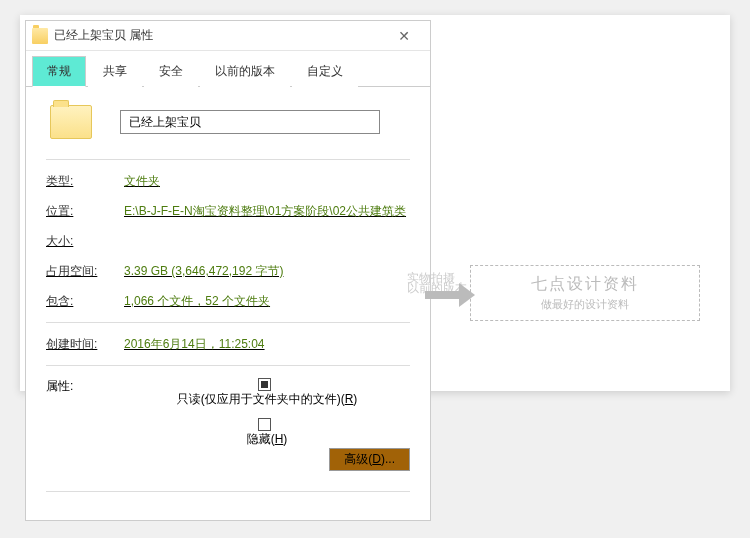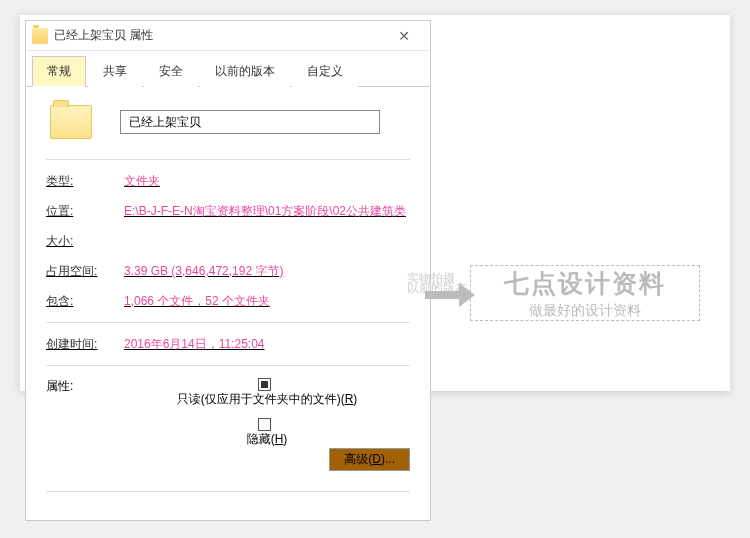--- a/index.html
+++ b/index.html
@@ -6,43 +6,43 @@
     body { width: 750px; height: 538px; background: #f0f0f0; position: relative; }
     .outer-frame { position: absolute; left: 20px; top: 15px; width: 710px; height: 376px; background: #fff; box-shadow: 0 2px 8px rgba(0,0,0,0.15); }
     .dialog { position: absolute; left: 5px; top: 5px; width: 406px; background: #fff; border: 1px solid #ccc; }
     .titlebar { height: 30px; display: flex; align-items: center; padding: 0 6px; border-bottom: 1px solid #e5e5e5; }
     .titlebar .folder-ico { width: 16px; height: 16px; background: linear-gradient(to bottom, #ffe9a6 0%, #f8cf62 100%); border-radius: 1px; position: relative; margin-right: 6px; }
     .titlebar .folder-ico::before { content: ""; position: absolute; top: -3px; left: 1px; width: 6px; height: 3px; background: #f8cf62; border-radius: 1px 1px 0 0; }
     .titlebar .title { flex: 1; color: #333; }
     .titlebar .close { width: 40px; height: 28px; display: flex; align-items: center; justify-content: center; color: #666; font-size: 14px; cursor: pointer; }
     .tabstrip { display: flex; border-bottom: 1px solid #ccc; padding: 0 6px; margin-top: 4px; }
     .tab { padding: 6px 14px; border: 1px solid transparent; border-bottom: none; margin-right: 2px; background: #fff; color: #333; cursor: pointer; position: relative; top: 1px; }
-    .tab.active { border-color: #ccc; background: #fef9c3; z-index: 1; border-bottom: 1px solid #fff; }
+    .tab.active { border-color: #ccc; background: #5eead4; z-index: 1; border-bottom: 1px solid #fff; }
     .content { padding: 18px 20px 16px 20px; }
     .toprow { display: flex; align-items: center; margin-bottom: 20px; }
     .big-folder { width: 42px; height: 34px; background: linear-gradient(to bottom, #fff2bf 0%, #fbe18b 100%); border: 1px solid #e6c75a; border-radius: 2px; position: relative; margin-left: 4px; margin-right: 28px; }
     .big-folder::before { content:""; position:absolute; top:-6px; left:2px; width:14px; height:6px; background:#fbe18b; border:1px solid #e6c75a; border-bottom:none; border-radius:2px 2px 0 0; }
     .name-box { border: 1px solid #888; padding: 4px 8px; width: 260px; height: 24px; display:flex; align-items:center; }
     .sep { border: none; border-top: 1px solid #ddd; margin: 10px 0 12px 0; }
     .row { display: flex; margin-bottom: 12px; line-height: 18px; text-decoration: underline; }
     .row .label { width: 78px; color: #333; flex-shrink: 0; }
-    .row .value { color: #ec4899; }
+    .row .value { color: #4d7c0f; }
     .attr-row { display: flex; align-items: center; margin-bottom: 10px; flex-direction: column; }
     .chk { width: 13px; height: 13px; border: 1px solid #555; margin-right: 6px; display: inline-flex; align-items: center; justify-content: center; flex-shrink: 0; }
     .chk.filled::after { content: ""; width: 7px; height: 7px; background: #333; }
     .attr-text { display: inline; }
     .underline { text-decoration: underline; }
     .adv-btn { margin-left: auto; padding: 2px 14px; border: 1px solid #999; background: #a16207; cursor: pointer; }
     .attr-area { display:flex; }
     .attr-area .label { width: 78px; }
     .attr-area .right { flex:1; position: relative; }
     .watermark { position: absolute; right: 30px; top: 250px; width: 275px; height: 60px; pointer-events: none; }
     .wm-box { position: absolute; right: 0; top: 0; width: 230px; height: 56px; border: 1px dashed #bbb; display: flex; flex-direction: column; align-items: center; justify-content: center; color: #bbb; }
-    .wm-title { font-size: 25px; font-weight: bold; letter-spacing: 2px; }
-    .wm-sub { font-size: 14px; margin-top: 2px; }
+    .wm-title { font-size: 16px; font-weight: normal; letter-spacing: 2px; }
+    .wm-sub { font-size: 11px; margin-top: 2px; }
     .wm-arrow { position: absolute; left: 0; top: 18px; display: flex; align-items: center; }
     .wm-arrow-shaft { width: 34px; height: 8px; background: #bbb; }
     .wm-arrow-head { width: 0; height: 0; border-left: 16px solid #bbb; border-top: 12px solid transparent; border-bottom: 12px solid transparent; }
     .wm-stamp { position: absolute; left: -18px; top: 8px; color: #ccc; font-size: 9px; line-height: 10px; }
   </style>
 </head>
 <body>
 
 <div class="outer-frame">
   <div class="dialog">

